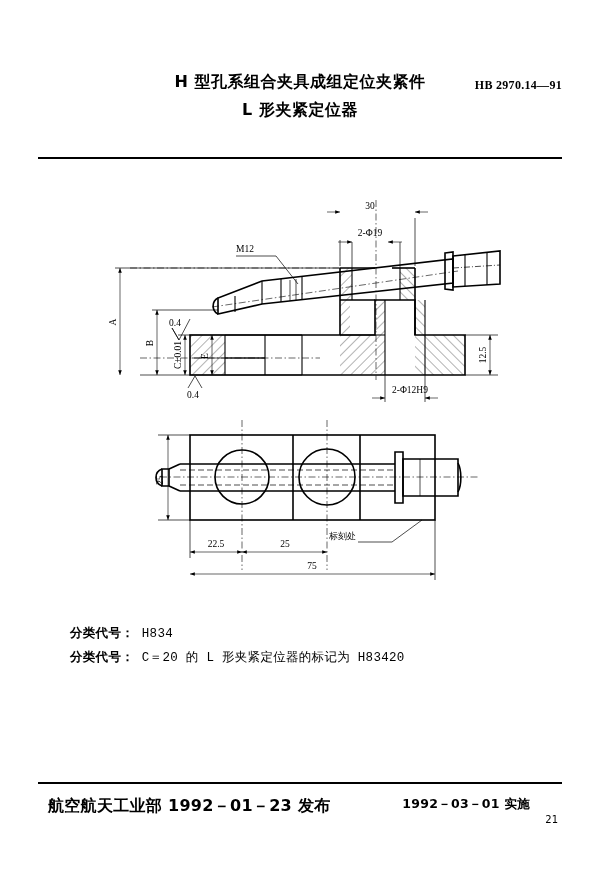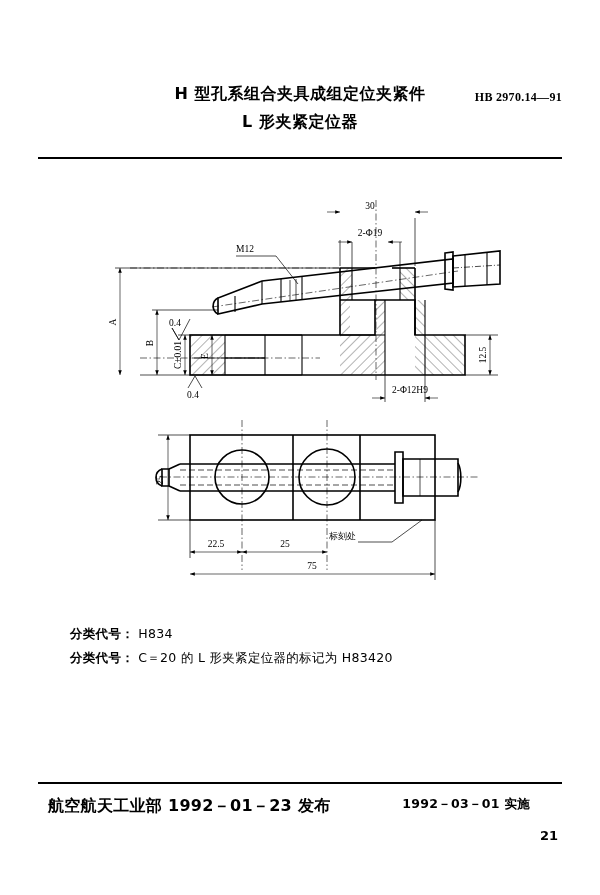--- a/index.html
+++ b/index.html
@@ -30,21 +30,20 @@
     font-size: 17px;
     font-weight: bold;
     letter-spacing: 0.5px;
     font-family: "DejaVu Sans", "Liberation Sans", sans-serif;
   }
   .title-block {
     position: absolute;
     top: 72px;
     left: 0;
     width: 600px;
-    margin-top: 12px;
   }
   .title-row {
     position: relative;
     height: 28px;
     text-align: center;
   }
   .title-main {
     font-size: 16px;
     font-weight: bold;
     letter-spacing: 0.5px;
@@ -82,21 +81,21 @@
   
   .notes {
     position: absolute;
     left: 70px;
     top: 622px;
     font-size: 12.5px;
     font-family: "DejaVu Sans", "Liberation Sans", sans-serif;
     line-height: 24px;
     letter-spacing: 0.3px;
   }
-  .note-line { white-space: nowrap; }
+  .note-line { white-space: nowrap; font-family: Liberation Mono, monospace; }
   .note-label { font-weight: bold; }
 
   
   .footer {
     position: absolute;
     top: 790px;
     left: 0;
     width: 600px;
     height: 60px;
     font-family: "DejaVu Sans", "Liberation Sans", sans-serif;
@@ -113,23 +112,23 @@
     position: absolute;
     right: 70px;
     top: 6px;
     font-size: 12.5px;
     font-weight: bold;
     letter-spacing: 0.3px;
   }
   .page-num {
     position: absolute;
     right: 42px;
-    top: 38px;
-    font-size: 13px;
-    font-weight: bold;
+    top: 24px;
+    font-size: 10px;
+    font-weight: normal;
   }
 
   
   text {
     font-family: "Liberation Serif", "DejaVu Serif", serif;
     fill: #000;
   }
   .dim { font-size: 9.5px; }
   .dim-cn { font-family: "DejaVu Sans", "Liberation Sans", sans-serif; font-size: 9px; }
   .ln { stroke: #000; fill: none; }

